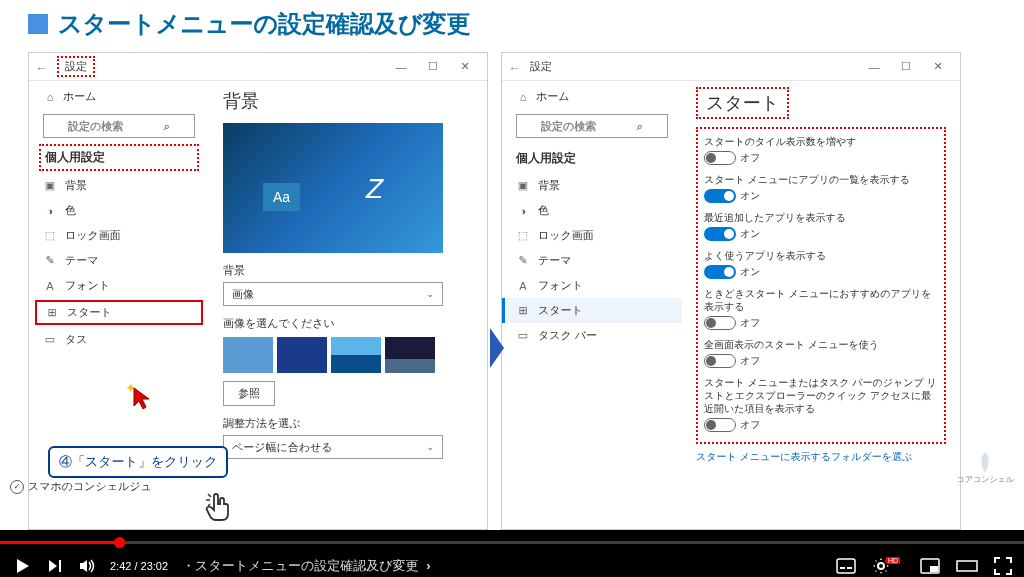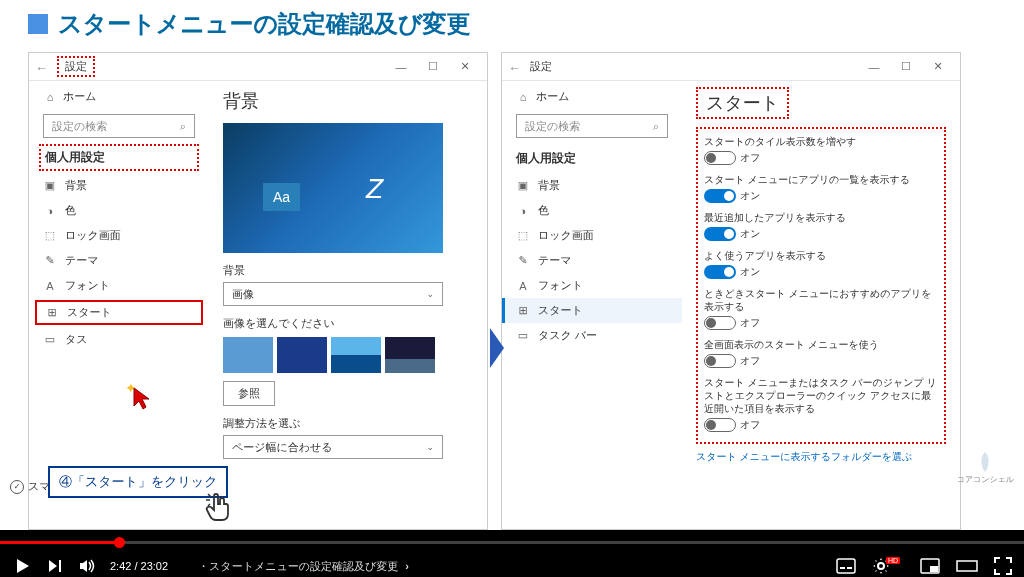--- a/index.html
+++ b/index.html
@@ -21,21 +21,21 @@
 .win-titlebar { display: flex; align-items: center; height: 28px; padding: 0 6px; border-bottom: 1px solid #e5e5e5; }
 .win-back { width: 16px; height: 16px; color: #888; font-size: 13px; margin-right: 6px; }
 .win-title { flex: 1; font-size: 11px; }
 .win-min, .win-max, .win-close { width: 32px; height: 28px; display: flex; align-items: center; justify-content: center; color: #666; font-size: 11px; }
 
 .win-body { display: flex; flex: 1; min-height: 0; }
 .win-sidebar { width: 180px; border-right: 0; padding-top: 4px; }
 .win-main { flex: 1; padding: 8px 14px; overflow: hidden; }
 
 .home-row { display: flex; align-items: center; gap: 6px; padding: 4px 14px; font-size: 11px; }
-.search-box { margin: 6px 14px; border: 1px solid #999; height: 24px; display: flex; align-items: center; padding: 0 8px; justify-content: space-between; }
+.search-box { margin: 6px 14px; border: 1px solid #999; height: 24px; display: flex; align-items: center; padding: 0 24px; justify-content: space-between; font-weight: bold; }
 .search-placeholder { color: #888; font-size: 11px; }
 .search-icon { color: #888; font-size: 11px; }
 
 .section-header { font-size: 12px; font-weight: bold; padding: 6px 14px; }
 
 .nav-item { display: flex; align-items: center; gap: 8px; padding: 5px 14px; font-size: 11px; cursor: pointer; }
 .nav-item.selected { border-left: 3px solid #0078d4; background: #eef4fb; padding-left: 11px; }
 .nav-icon { width: 14px; height: 14px; display: inline-flex; align-items: center; justify-content: center; color: #666; font-size: 11px; }
 
 .main-heading { font-size: 18px; font-weight: 300; margin-bottom: 10px; }
@@ -92,21 +92,21 @@
 .watermark-icon { width: 18px; height: 24px; opacity: 0.4; margin: 0 auto; }
 
 
 .yt-progress { position: absolute; bottom: 33px; left: 0; width: 100%; height: 3px; background: rgba(255,255,255,0.25); }
 .yt-progress-played { height: 100%; background: #f00; width: 11.7%; position: relative; }
 .yt-progress-dot { position: absolute; right: -5px; top: -4px; width: 11px; height: 11px; background: #f00; border-radius: 50%; }
 
 .yt-controls { position: absolute; bottom: 0; left: 0; width: 100%; height: 22px; display: flex; align-items: center; padding: 0 12px; color: #fff; font-size: 12px; gap: 14px; }
 .yt-btn { color: #fff; cursor: pointer; display: inline-flex; align-items: center; }
 .yt-time { font-size: 11px; white-space: nowrap; }
-.yt-chapter { font-size: 11px; color: #ddd; margin-left: 16px; }
+.yt-chapter { font-size: 13px; color: #ddd; }
 .yt-spacer { flex: 1; }
 .yt-right { display: flex; gap: 16px; align-items: center; }
 .hd-badge { background: #f00; color: #fff; font-size: 7px; padding: 0 2px; border-radius: 1px; position: relative; top: -6px; left: -4px; }
 
 
 .bottom-logo { position: absolute; bottom: 36px; left: 10px; font-size: 11px; color: #333; display: flex; align-items: center; gap: 4px; z-index: 2; }
 .bottom-logo-icon { width: 14px; height: 14px; border: 1.5px solid #555; border-radius: 50%; display: inline-flex; align-items: center; justify-content: center; font-size: 8px; }
 
 svg { display: block; }
 </style>
@@ -325,21 +325,21 @@
     </div>
 
   </div>
 
   <span class="sparkle" style="left:125px; top:380px; color:#fbbf24;">✦</span>
   <span class="cursor-arrow" style="left:132px; top:386px;">
     <svg width="22" height="26" viewBox="0 0 22 26">
         <path d="M2 2 L2 20 L7 15 L11 23 L14 21 L10 13 L17 13 Z" fill="#d00" stroke="#800" stroke-width="1"></path>
       </svg>
   </span>
-  <div class="callout" style="left:48px; top:466px;">
+  <div class="callout" style="left:48px; top:446px;border-radius:6px;">
     <span>④「スタート」をクリック</span>
   </div>
   <span class="hand-cursor" style="left:204px; top:490px;">
     <svg width="30" height="34" viewBox="0 0 30 34">
         <path d="M10 16 L10 6 Q10 4 12 4 Q14 4 14 6 L14 14 L16 14 L16 10 Q16 8 18 8 Q20 8 20 10 L20 14 L22 14 Q24 14 24 16 L24 24 Q24 30 18 30 L12 30 Q8 30 6 26 L3 20 Q2 18 4 17 Q6 16 8 18 L10 20 Z" fill="none" stroke="#333" stroke-width="1.8"></path>
         <path d="M4 4 L7 7 M2 10 L6 10 M4 16 L6 14" stroke="#333" stroke-width="1.5" fill="none"></path>
       </svg>
   </span>
 
   <div class="bottom-logo">

